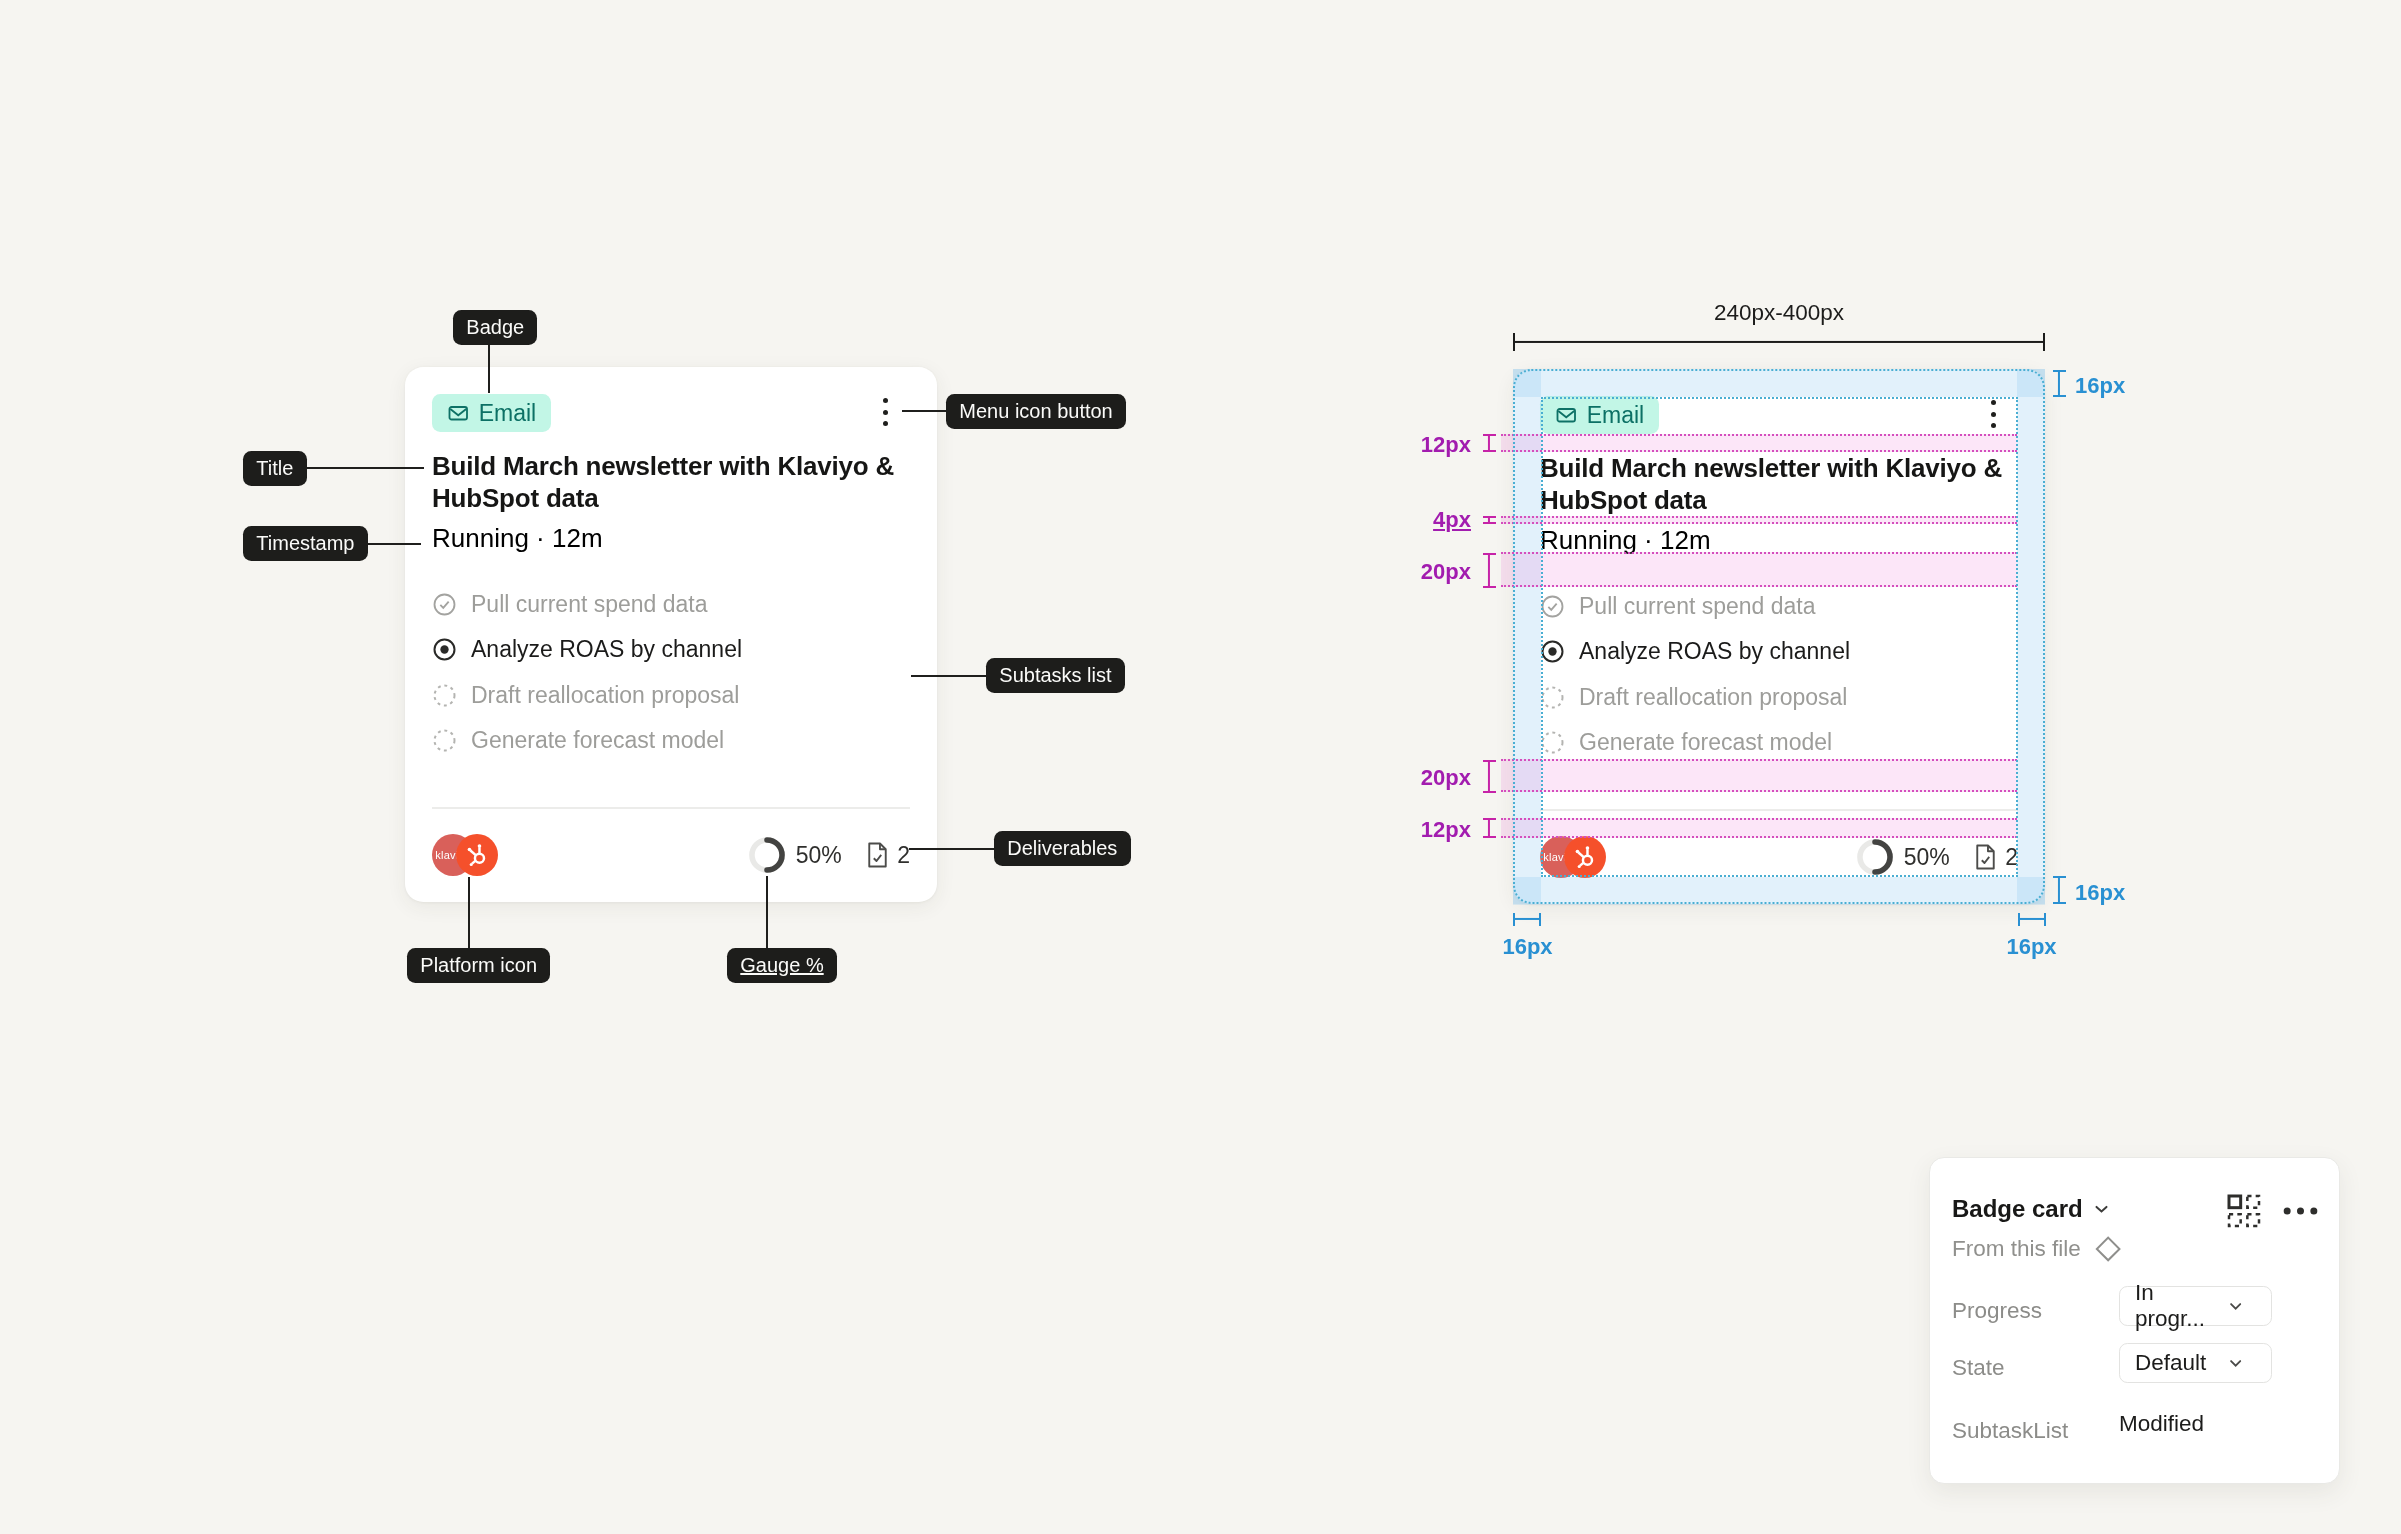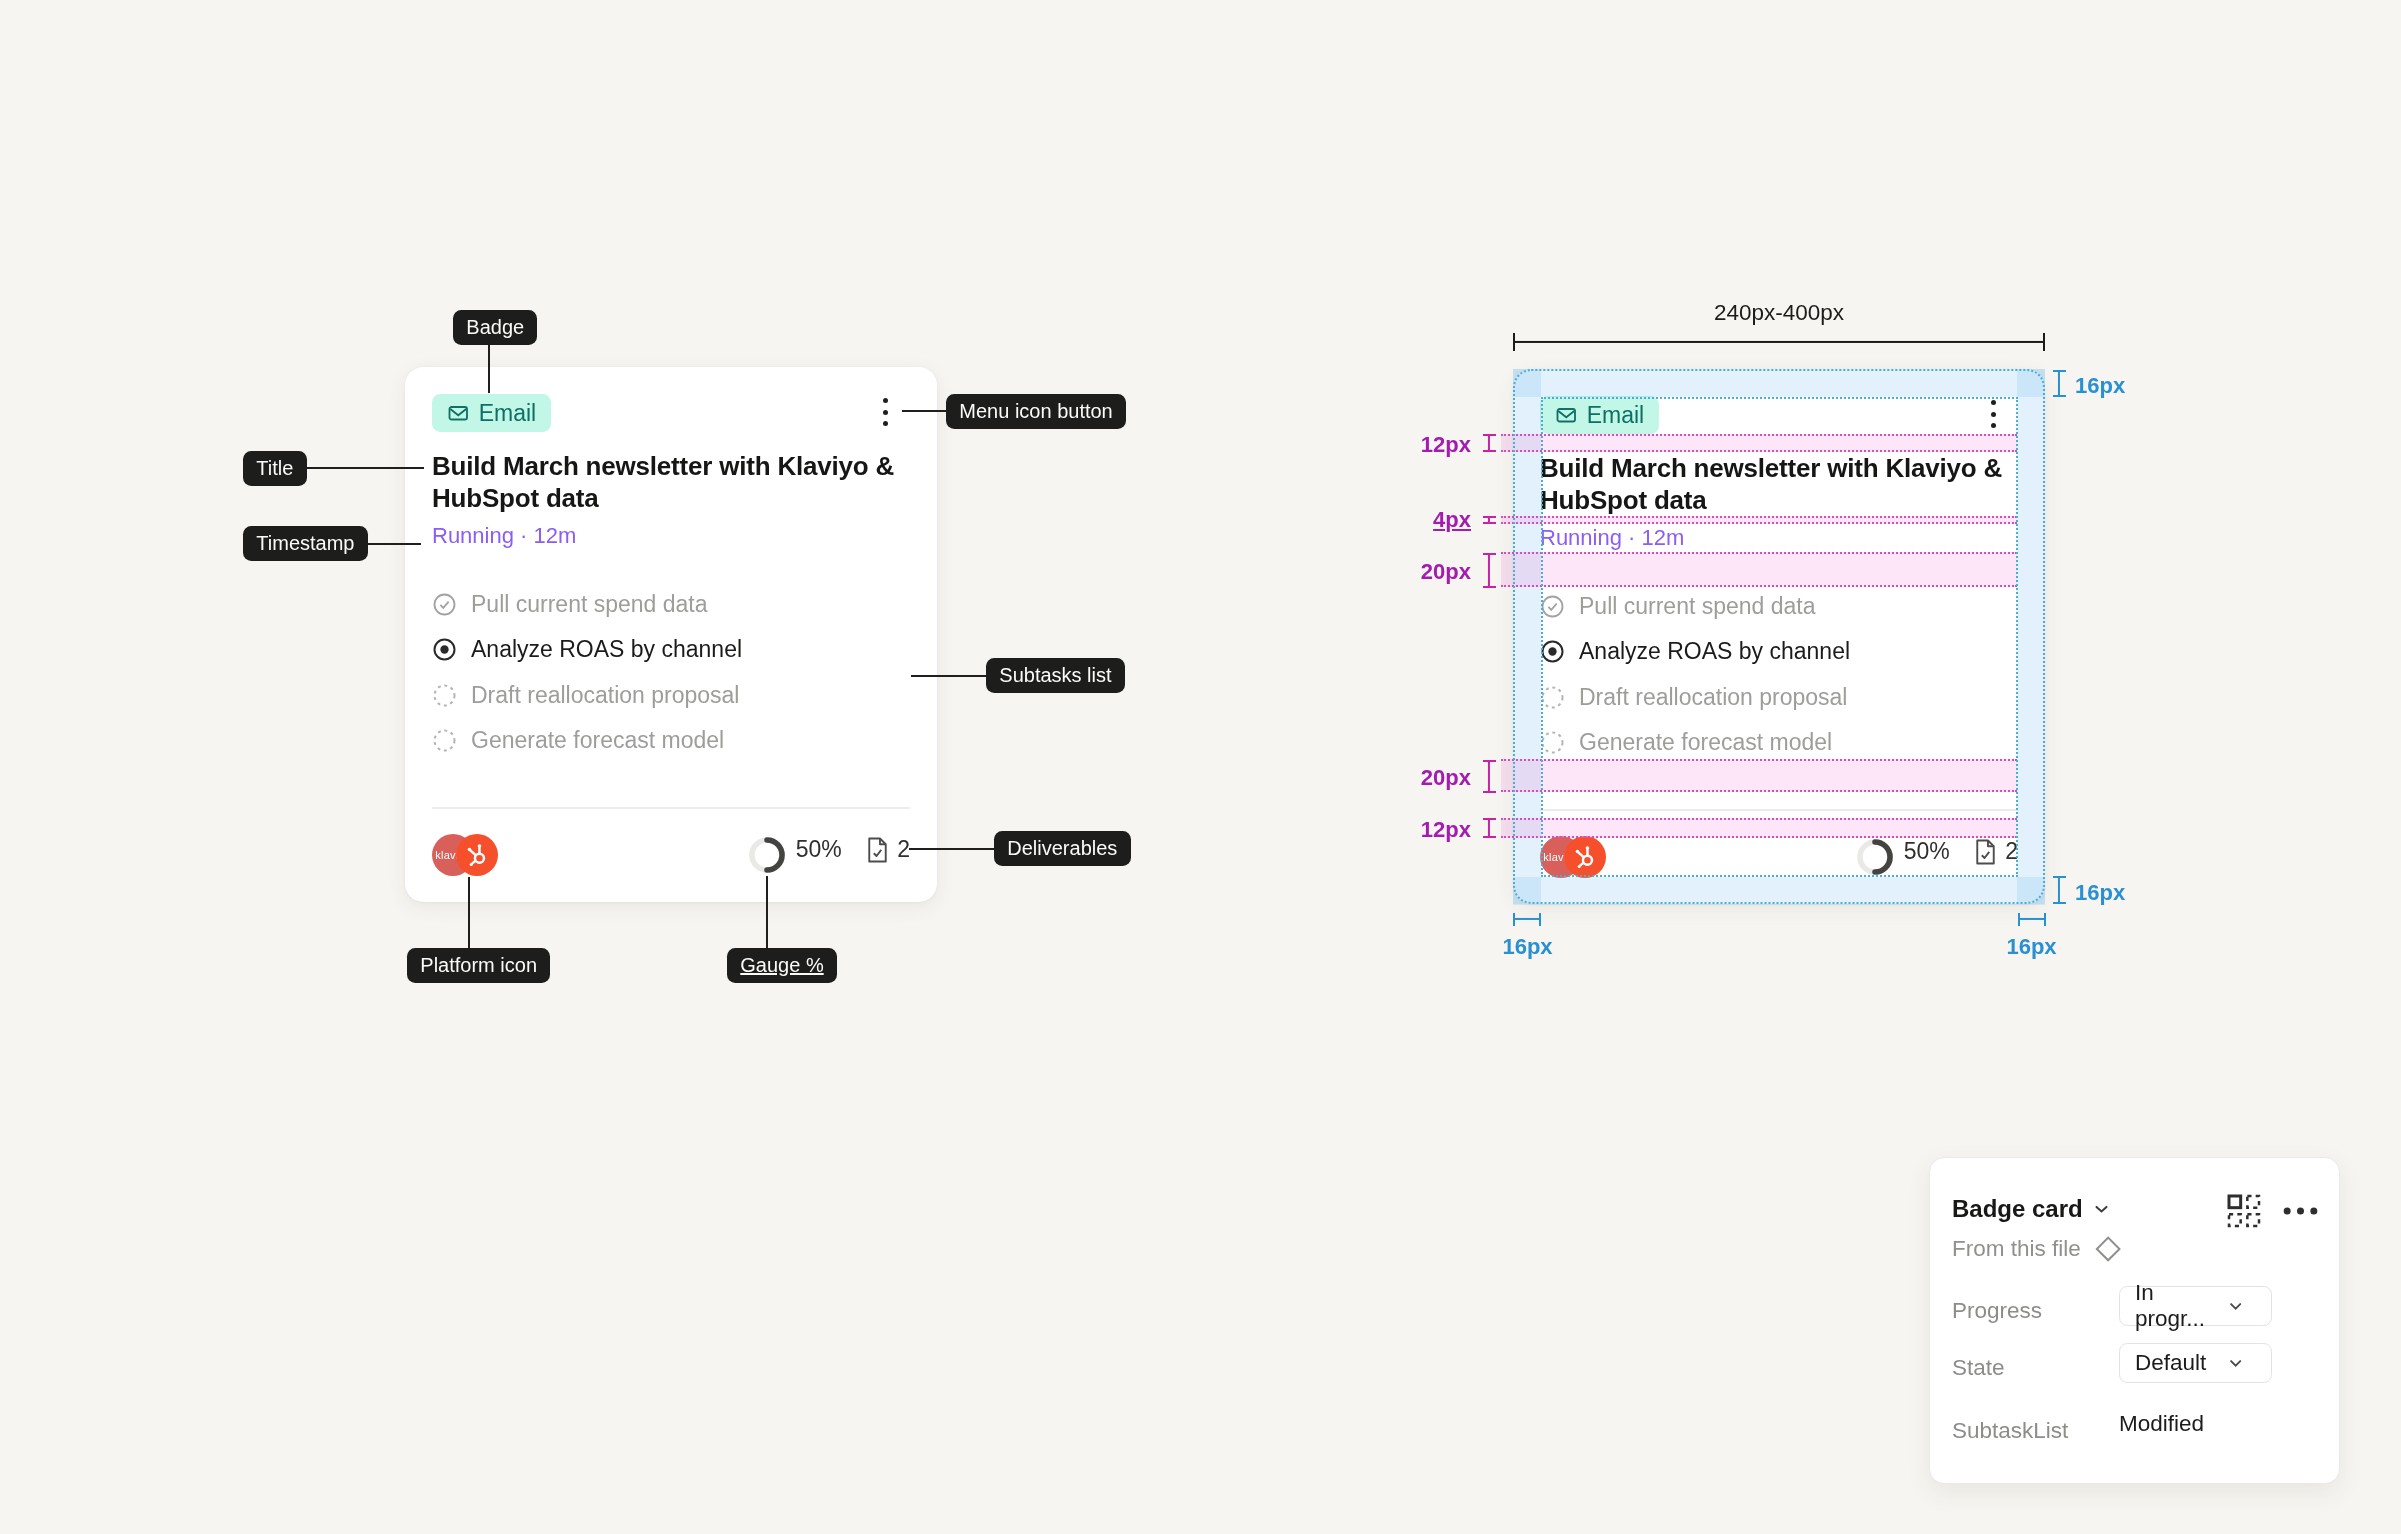--- a/index.html
+++ b/index.html
@@ -14,35 +14,35 @@
 
   .badge { position:absolute; left:27px; top:27px; height:38px; padding:0 15px; border-radius:8.3px;
            background:#c2f6e6; color:#0c7065; display:inline-flex; align-items:center; gap:9.2px;
            font-size:23px; }
   .menu-dots { position:absolute; right:33px; top:25px; width:37px; height:40px;
                display:flex; flex-direction:column; align-items:center; justify-content:center; gap:6.7px; cursor:pointer; }
   .menu-dots i { width:5px; height:5px; border-radius:50%; background:#1f1f1d; }
 
   .title { position:absolute; left:27px; top:83px; font-size:26px; line-height:32px;
            font-weight:600; color:#161615; letter-spacing:-0.2px; white-space:nowrap; }
-  .timestamp { position:absolute; left:27px; top:156px; font-size:22px; color:#8b5cf6; }
+  .timestamp { position:absolute; left:27px; top:156px; font-size:26px; color:#000000; }
 
   .subtask { position:absolute; left:27px; height:38px; display:flex; align-items:center; gap:14px; font-size:23px; }
   .st-1 { top:218px; } .st-2 { top:263px; } .st-3 { top:309px; } .st-4 { top:354px;text-align:right; }
   .subtask.dim  { color:#9d9d9a; }
   .subtask.dark { color:#1b1b1a; }
 
   .divider { position:absolute; left:27px; right:27px; top:440px; height:1.7px; background:#ececea; }
 
   .footer { position:absolute; left:27px; right:27px; top:467px; height:42px; display:flex; align-items:center; }
   .platforms { display:flex; align-items:center; }
   .pf-circle { width:42px; height:42px; border-radius:50%; display:flex; align-items:center; justify-content:center; }
   .pf-klaviyo { background:#d9605a; color:#ffffff; font-size:11px; letter-spacing:0.3px; }
   .pf-hubspot { background:#f5502b; margin-left:-18.3px; }
-  .gauge-group { margin-left:auto; display:flex; color:#2f2f2d; font-size:23px; }
+  .gauge-group { margin-left:auto; display:flex; align-items:center; color:#2f2f2d; font-size:23px; }
   .gauge-group .pct { margin-left:10px; }
   .gauge-group .doc { margin-left:23px; }
   .gauge-group .cnt { margin-left:7.5px; }
 
   
   .pill { position:absolute; height:35px; padding:0 13.3px; border-radius:8.3px; background:#1d1d1b;
           color:#fbfbf9; font-size:20px; display:inline-flex; align-items:center; white-space:nowrap; z-index:5; }
   .hline { position:absolute; height:2.1px; background:#1f1f1d; z-index:4; }
   .vline { position:absolute; width:2.1px;  background:#1f1f1d; z-index:4; }
 

